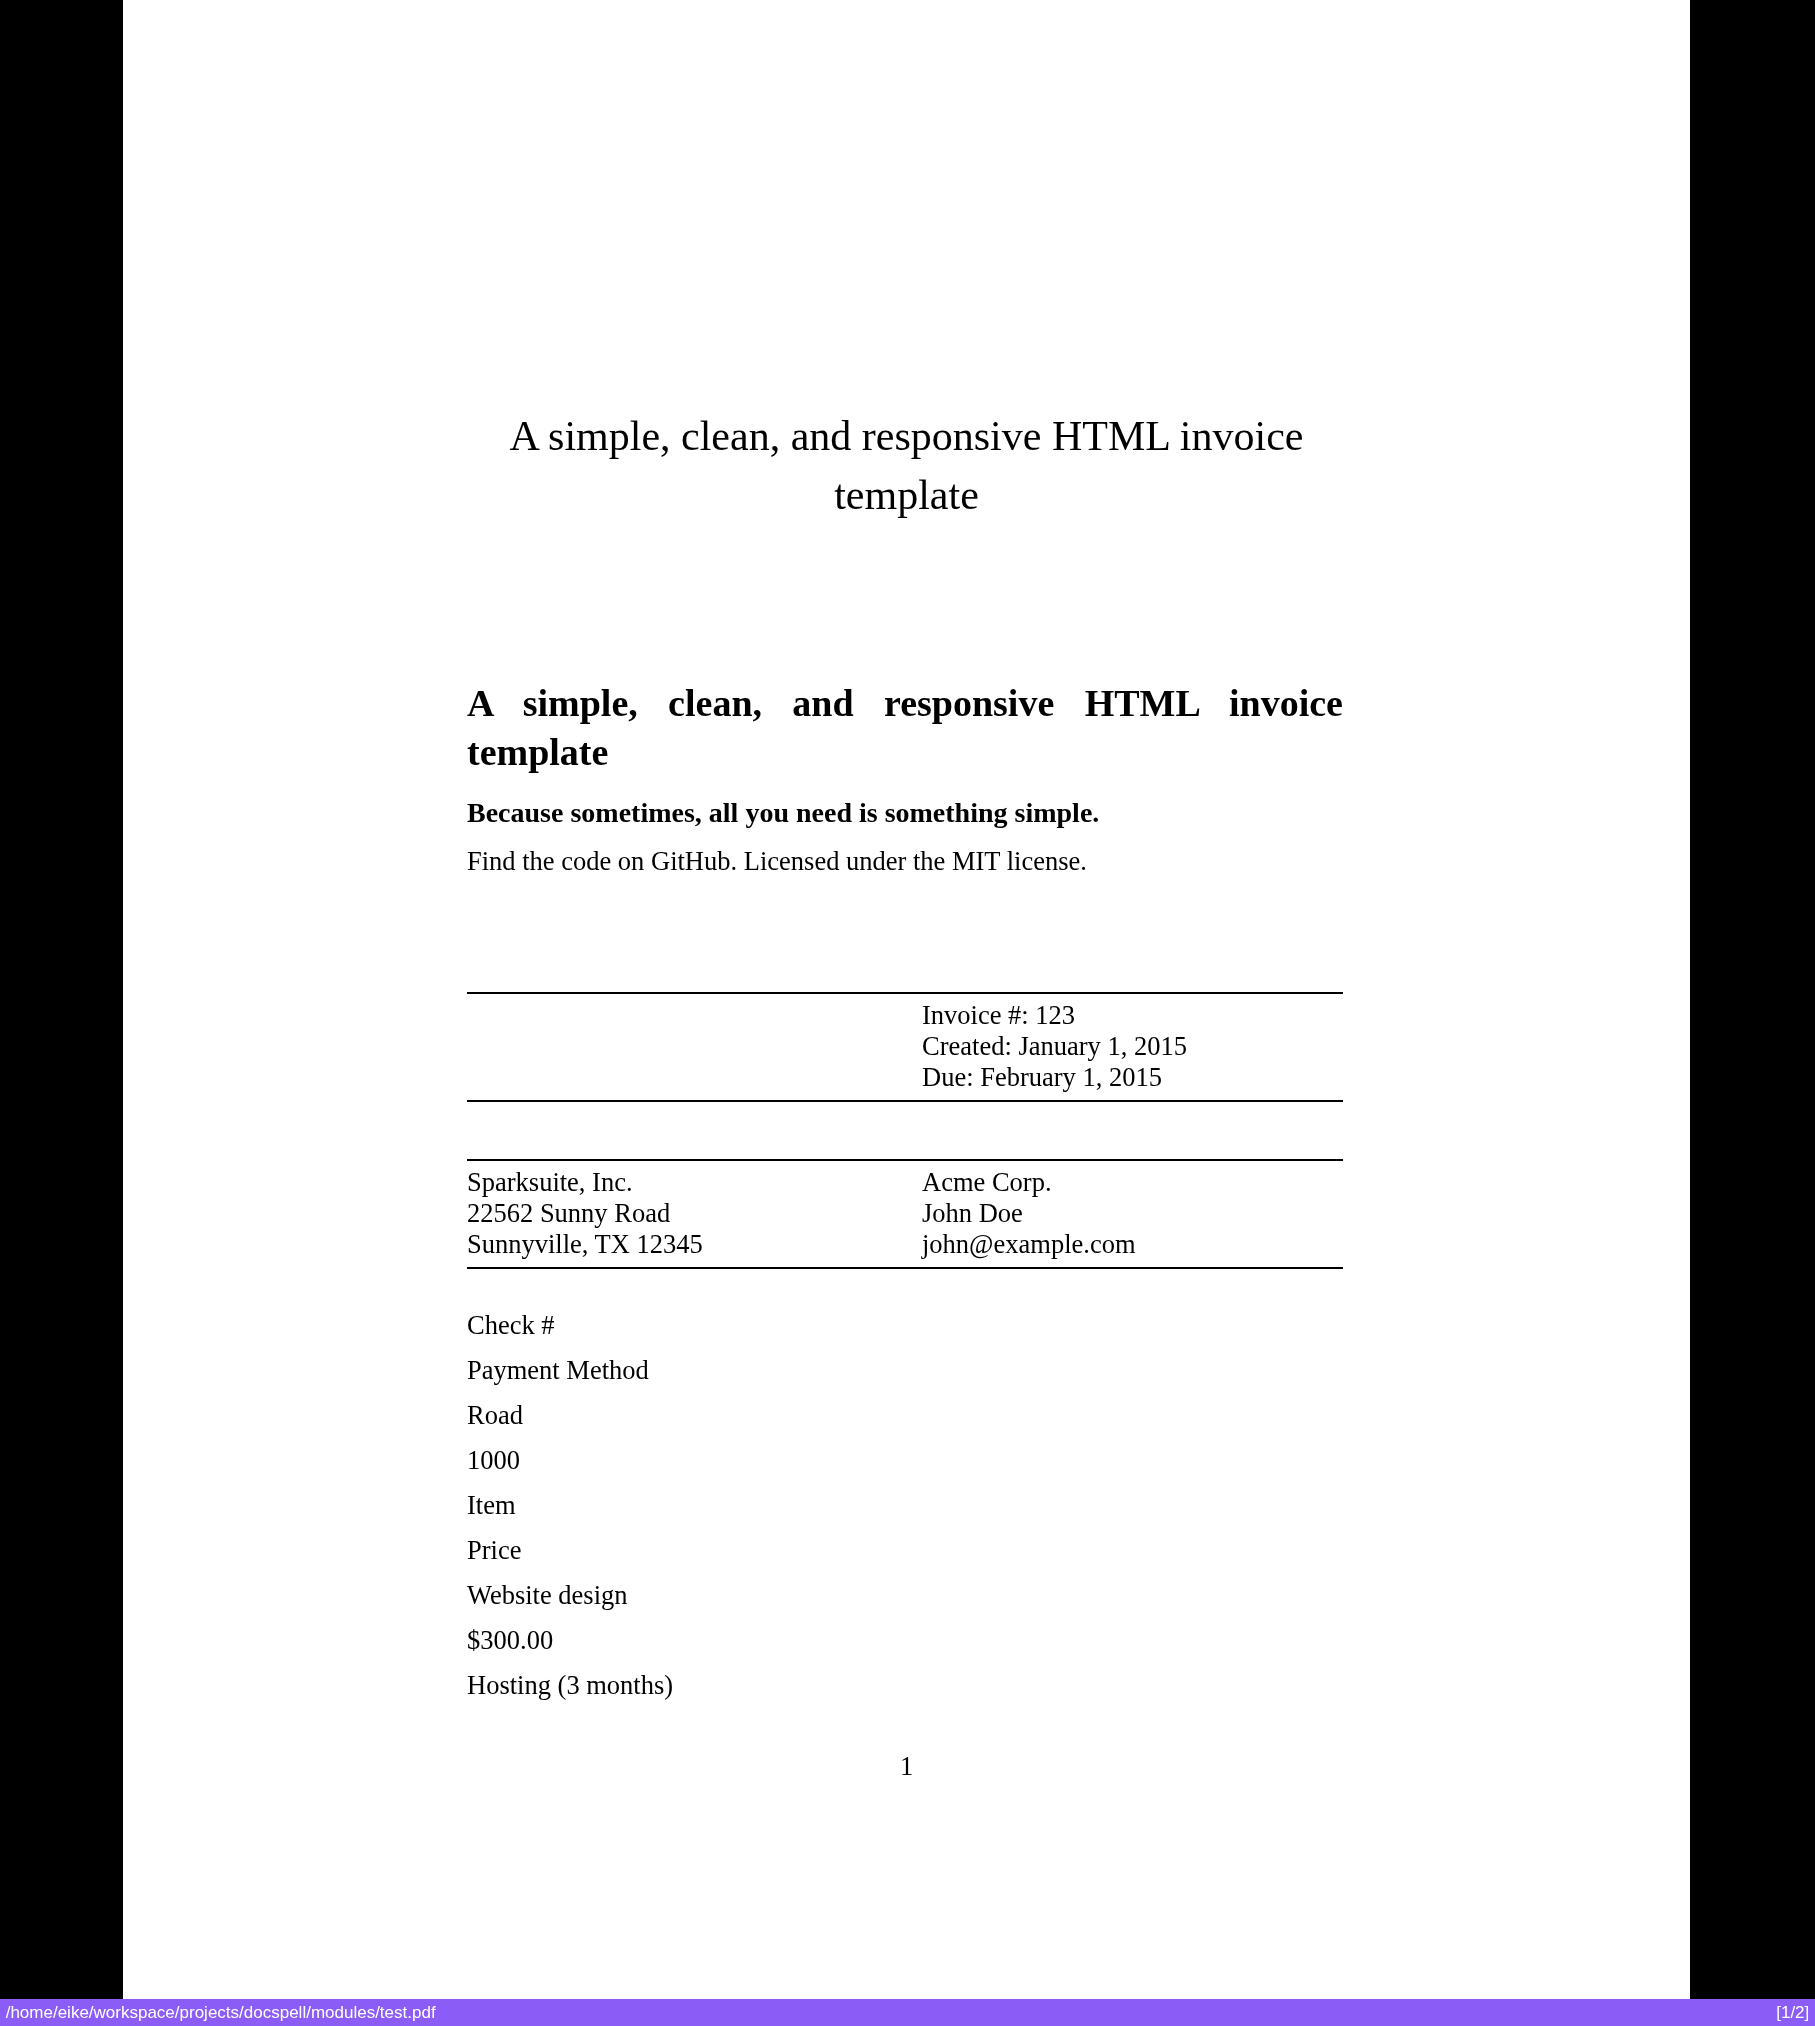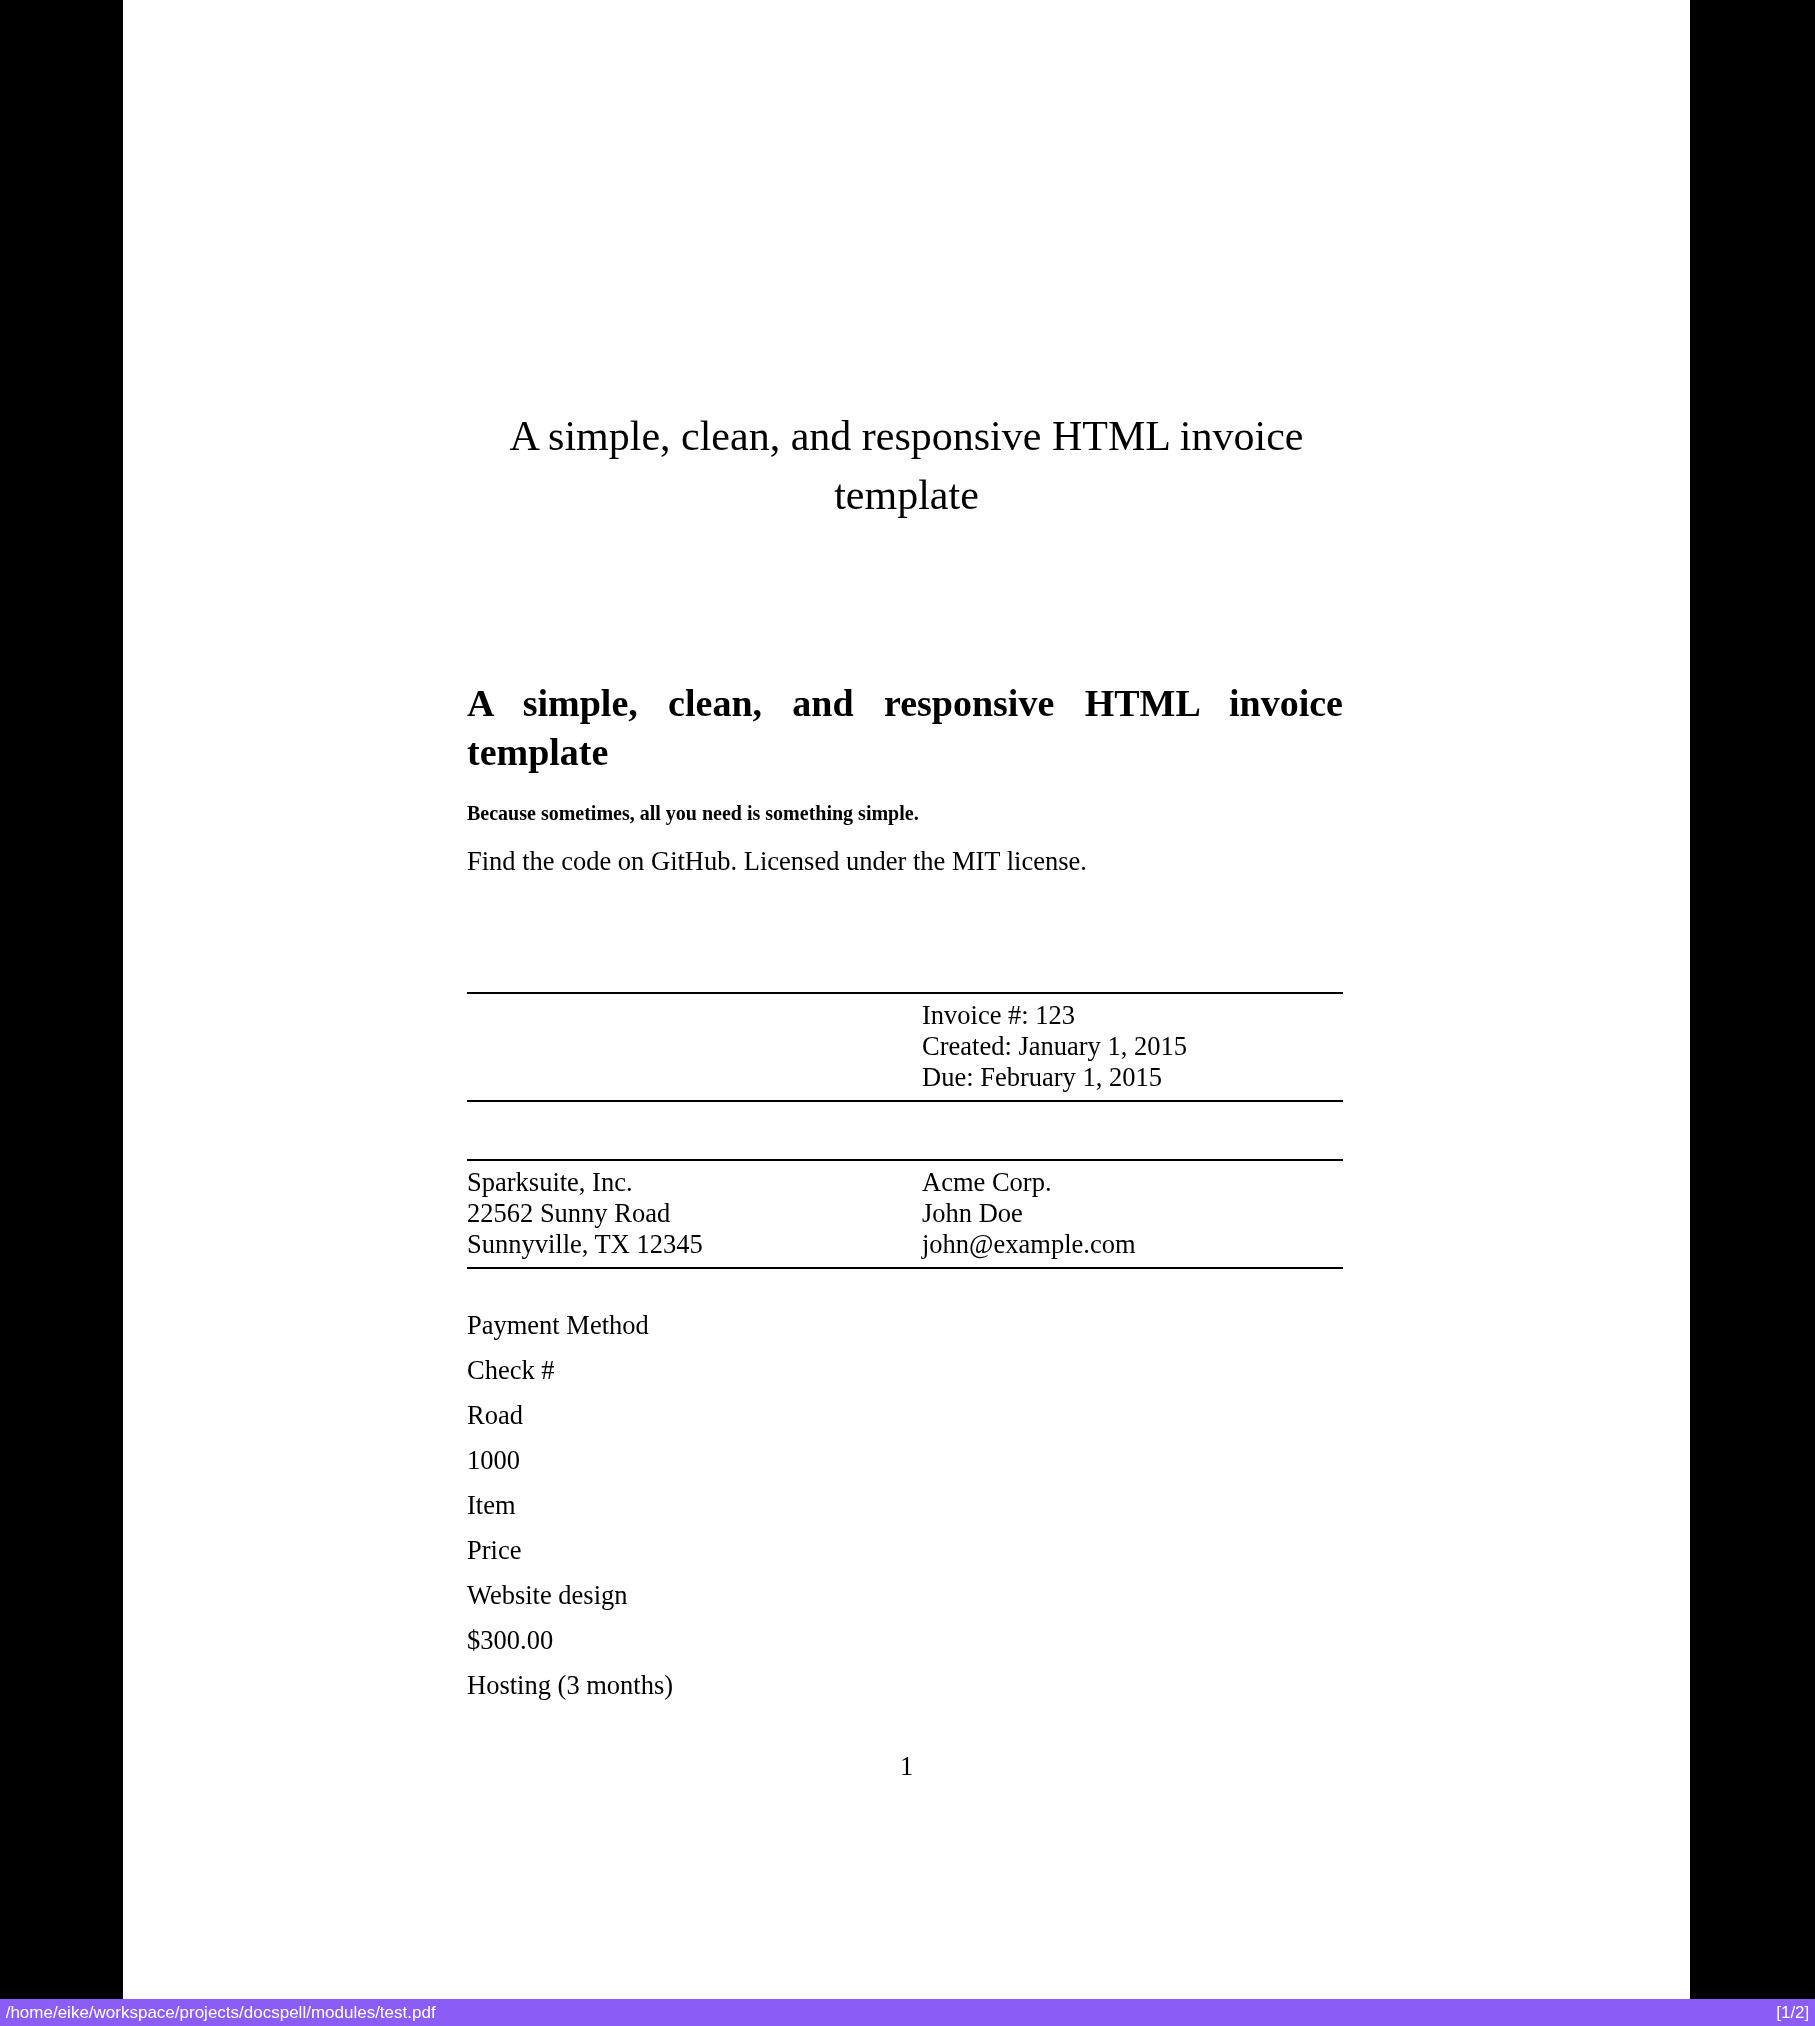--- a/index.html
+++ b/index.html
@@ -23,21 +23,21 @@
     position: absolute; left: 348px; top: 407px; width: 871px;
     font-size: 42px; line-height: 59px; text-align: center;
   }
   .section-heading {
     position: absolute; left: 344px; top: 679px; width: 876px;
     font-size: 38px; font-weight: bold; line-height: 49px;
     text-align: justify;
   }
   .subheading {
     position: absolute; left: 344px; top: 795px; width: 876px;
-    font-size: 20px; font-weight: bold; line-height: 36px;
+    font-size: 28px; font-weight: bold; line-height: 36px;
   }
   .intro {
     position: absolute; left: 344px; top: 844px; width: 876px;
     font-size: 26.5px; line-height: 34px;
   }
   .meta-table {
     position: absolute; left: 344px; top: 992px; width: 876px;
     border-top: 2.8px solid #000; border-bottom: 2.8px solid #000;
     padding: 5.7px 0 7.6px 0;
   }
@@ -98,22 +98,22 @@
         <div>Sunnyville, TX 12345</div>
       </div>
       <div class="party party-to">
         <div>Acme Corp.</div>
         <div>John Doe</div>
         <div>john@example.com</div>
       </div>
     </div>
 
     <div class="details">
+      <div class="detail-line">Check #</div>
       <div class="detail-line">Payment Method</div>
-      <div class="detail-line">Check #</div>
       <div class="detail-line">Road</div>
       <div class="detail-line">1000</div>
       <div class="detail-line">Item</div>
       <div class="detail-line">Price</div>
       <div class="detail-line">Website design</div>
       <div class="detail-line">$300.00</div>
       <div class="detail-line">Hosting (3 months)</div>
     </div>
 
     <div class="page-number">1</div>

